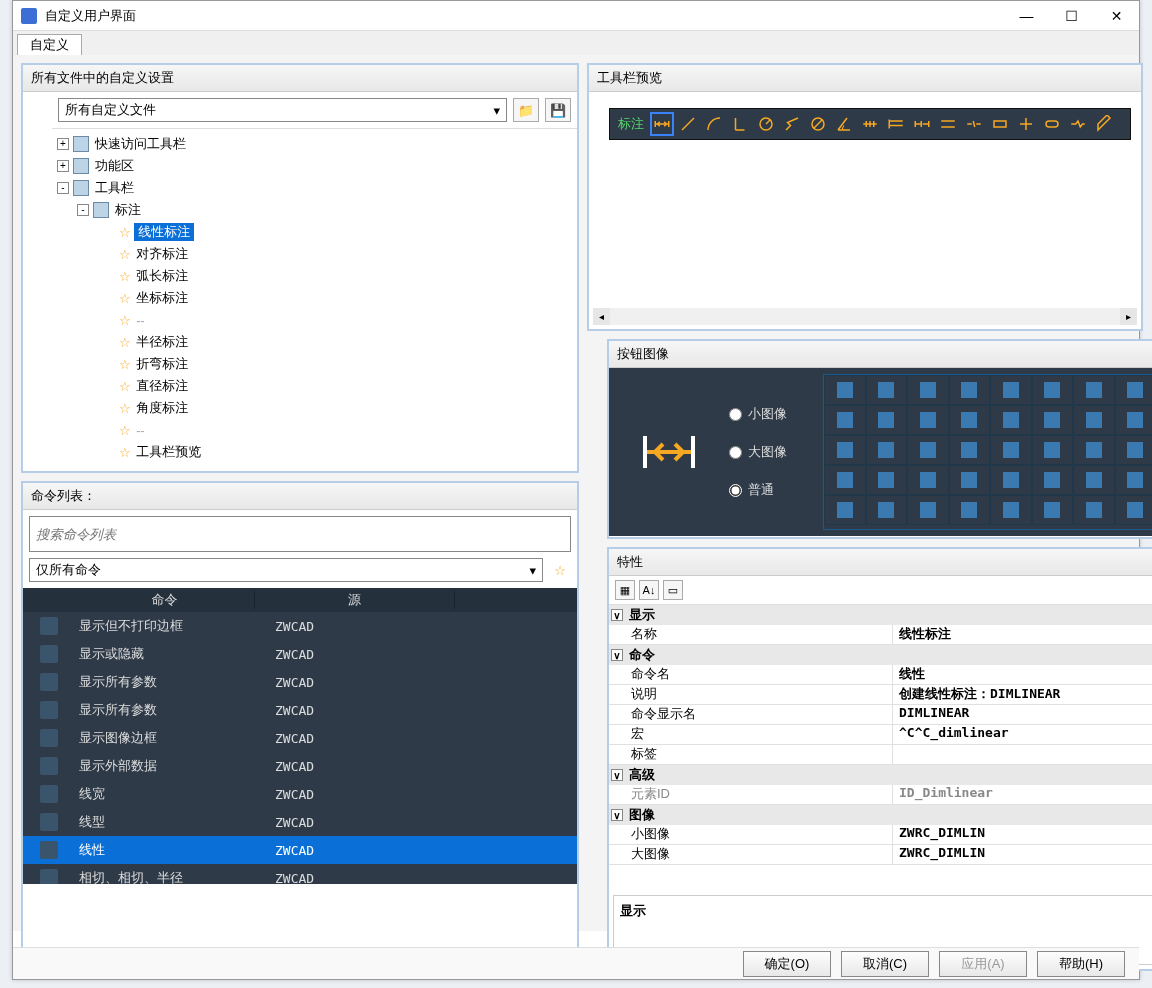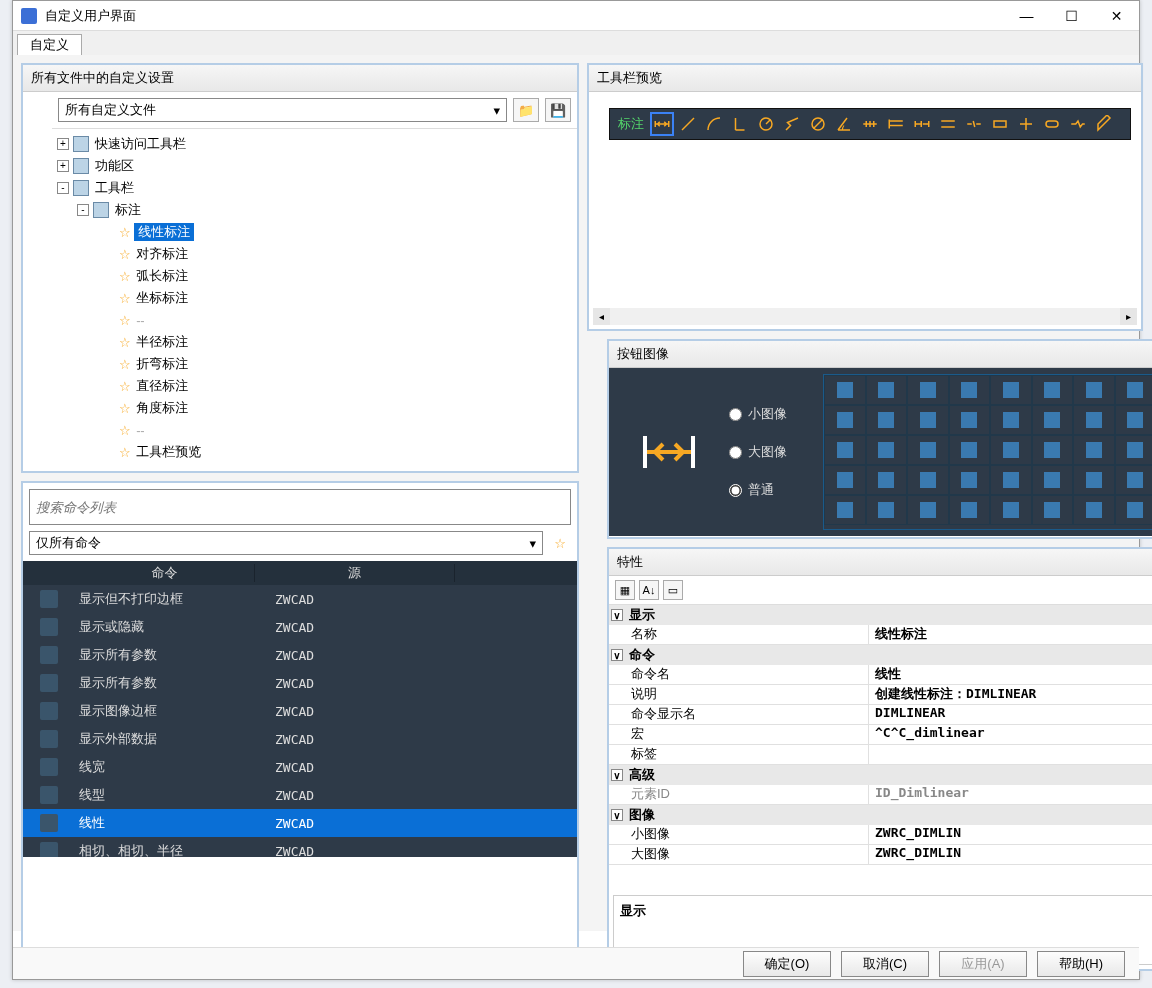--- a/index.html
+++ b/index.html
@@ -76,21 +76,21 @@
 .bi-grid .cell span{ width:16px;height:16px; background:#3a7ab0; display:inline-block;}
 
 
 .p-pr { left: 574px; top: 492px; width: 556px; height: 424px; margin-left: 20px; }
 .pr-tools { padding:4px 6px; display:flex; gap:4px; border-bottom:1px solid #ddd;}
 .pr-tools .tbtn { width:20px;height:20px; border:1px solid #aaa; background:#f6f6f6; font-size:11px; display:flex;align-items:center;justify-content:center;}
 .pgrid {  font-size:13px; }
 .pcat { background:#e8e8e8; display:flex; align-items:center; height:20px; padding-left:2px; font-weight:bold;}
 .pcat .tg { width:12px;height:12px;border:1px solid #888; margin-right:6px; font-size:10px; display:flex;align-items:center;justify-content:center;background:#fff;}
 .prow { display:flex; height:20px; border-bottom:1px solid #e0e0e0;}
-.prow .pk { width:260px; padding-left:22px; border-right:1px solid #e0e0e0;}
+.prow .pk { width:284px; padding-left:22px; border-right:1px solid #e0e0e0;}
 .prow .pv { flex:1; padding-left:6px; font-family: monospace; font-weight:bold;}
 .prow.disabled { color:#888; }
 .pr-desc { position:absolute; bottom:4px; left:4px; right:4px; height:70px; border:1px solid #ccc; padding:6px; font-size:13px;}
 
 
 .footer { position:absolute; bottom:0; left:0; right:0; height:32px; display:flex; justify-content:flex-end; align-items:center; gap:10px; padding-right:14px; background:#f9f9f9; border-top:1px solid #ddd;}
 .btn { min-width:88px; height:26px; border:1px solid #888; background:linear-gradient(#fdfdfd,#e8e8e8); font-size:13px;}
 .btn:disabled { color:#999; }
 .dash { color:#aaa; letter-spacing:-2px;}
 </style>
@@ -162,20 +162,21 @@
           <div class="tnode"><span class="spacer" style="width:92px"></span><span class="star">☆</span>&nbsp;<span class="lbl">半径标注</span></div>
           <div class="tnode"><span class="spacer" style="width:92px"></span><span class="star">☆</span>&nbsp;<span class="lbl">折弯标注</span></div>
           <div class="tnode"><span class="spacer" style="width:92px"></span><span class="star">☆</span>&nbsp;<span class="lbl">直径标注</span></div>
           <div class="tnode"><span class="spacer" style="width:92px"></span><span class="star">☆</span>&nbsp;<span class="lbl">角度标注</span></div>
           <div class="tnode"><span class="spacer" style="width:92px"></span><span class="star">☆</span>&nbsp;<span class="lbl dash">- -</span></div>
           <div class="tnode"><span class="spacer" style="width:92px"></span><span class="star">☆</span>&nbsp;<span class="lbl">工具栏预览</span></div>
         </div>
     </div>
 
     <div class="panel p-bl">
+      <div class="panel-hdr">命令列表：</div>
       <input class="search-input" placeholder="搜索命令列表" style="">
       <div class="filter-row">
         <div class="combo">
           <span>仅所有命令</span>
           <span>▾</span>
         </div>
         <div class="staric">
           <span>☆</span>
         </div>
       </div>

